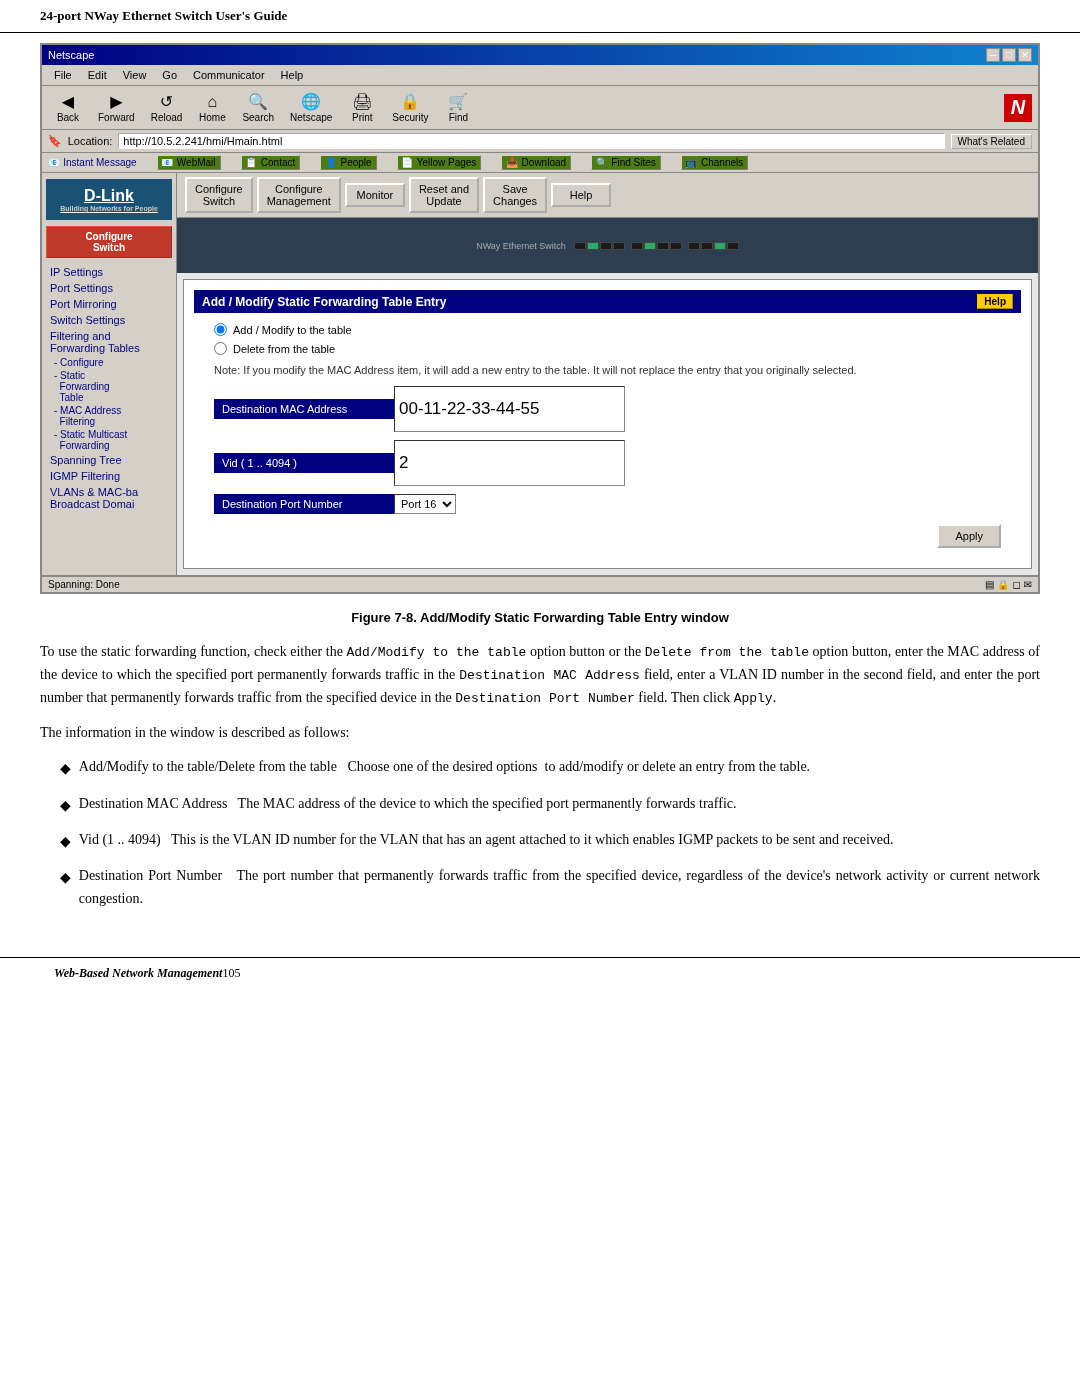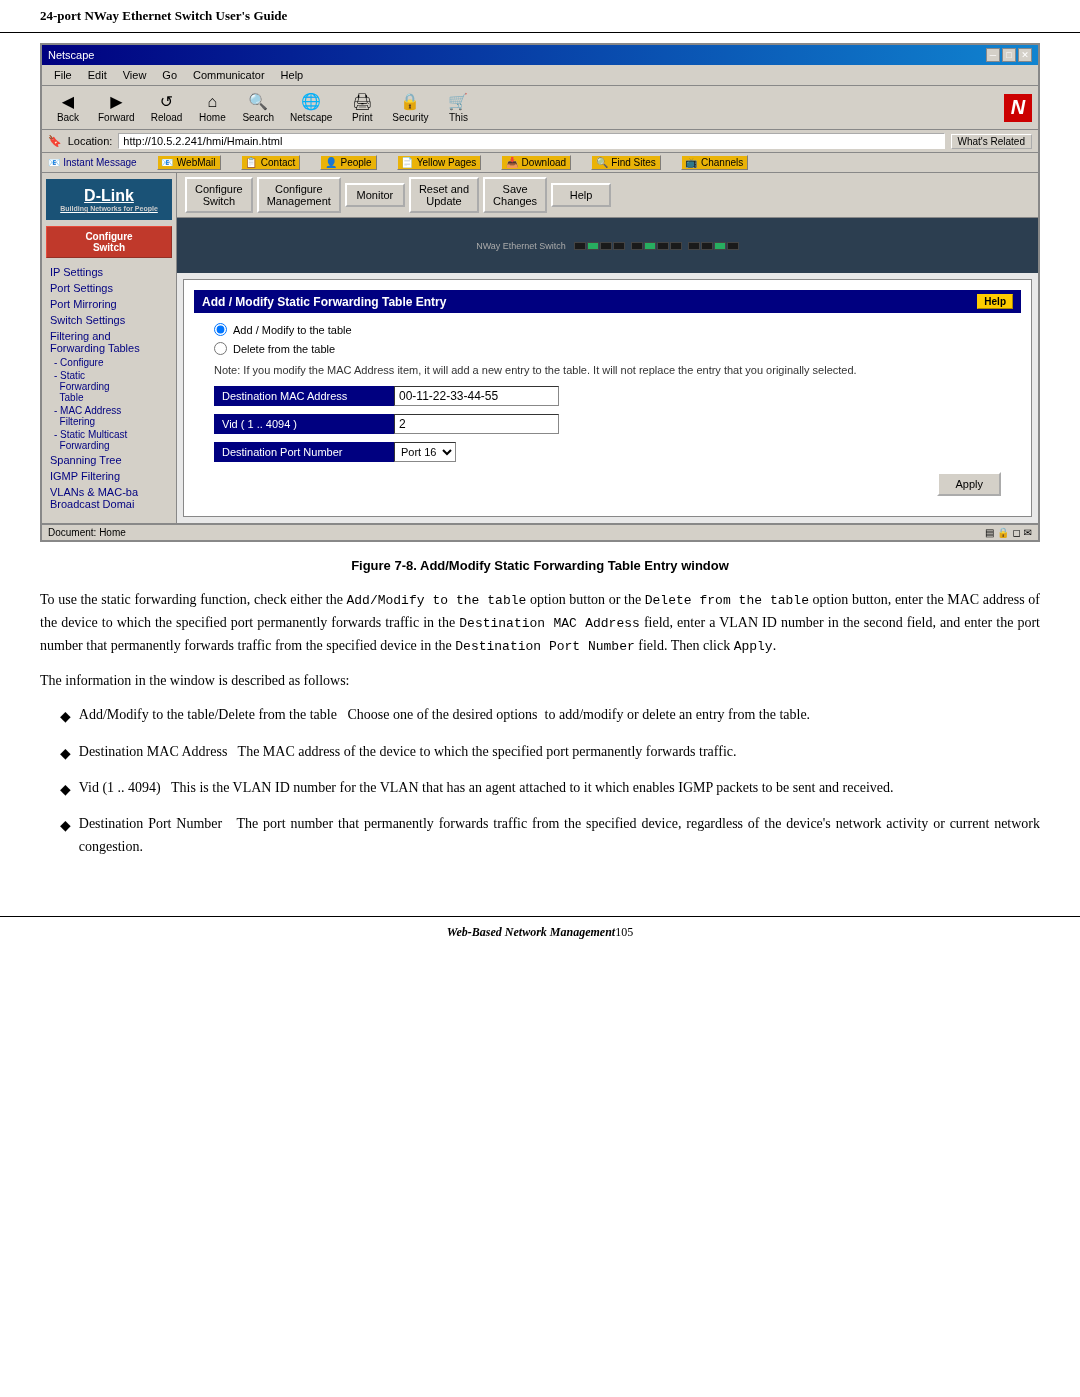--- a/index.html
+++ b/index.html
@@ -126,21 +126,21 @@
       display: flex;
       align-items: center;
       padding: 2px 6px;
       border-bottom: 1px solid #888;
       gap: 20px;
       font-size: 10px;
       flex-wrap: wrap;
     }
     .bookmark-btn {
       padding: 1px 4px;
-      background: #eab308;
+      background: #4d7c0f;
       border: 1px outset #d4d0c8;
       cursor: pointer;
       font-size: 10px;
     }
 
     
     .switch-interface {
       display: flex;
       background: #d4d0c8;
       border-bottom: 1px solid #888;
@@ -303,22 +303,22 @@
     .field-label {
       background: #000080;
       color: white;
       padding: 4px 8px;
       font-size: 11px;
       min-width: 180px;
       font-family: Arial, sans-serif;
     }
     .field-input {
       border: 1px inset #888;
-      padding: 2px 4px;
-      font-size: 12px;
+      padding: 12px 4px;
+      font-size: 17px;
       background: white;
       min-width: 120px;
       font-family: Arial, sans-serif;
     }
     .field-select {
       border: 1px inset #888;
       padding: 2px 2px;
       font-size: 11px;
       background: white;
       font-family: Arial, sans-serif;
@@ -386,24 +386,24 @@
     .bullet-diamond {
       margin-right: 8px;
       font-size: 14px;
       flex-shrink: 0;
       margin-top: 2px;
     }
 
     
     .page-footer {
       display: flex;
-      justify-content: center;
-      padding: 8px 28px;
+      justify-content: flex-start;
+      padding: 8px 54px;
       border-top: 1px solid #000;
-      margin-top: 26px;
+      margin-top: 15px;
     }
     .footer-left {
       font-size: 12px;
       font-style: italic;
       font-weight: bold;
     }
     .footer-right {
       font-size: 12px;
     }
   </style>
@@ -464,21 +464,21 @@
       <div class="toolbar-btn">
         <span class="toolbar-btn-icon">🖨</span>
         <span>Print</span>
       </div>
       <div class="toolbar-btn">
         <span class="toolbar-btn-icon">🔒</span>
         <span>Security</span>
       </div>
       <div class="toolbar-btn">
         <span class="toolbar-btn-icon">🛒</span>
-        <span>This</span>
+        <span>Find</span>
       </div>
       <div class="n-logo">N</div>
     </div>
 
     <div class="browser-locationbar">
       <span>🔖</span>
       <span>Location:</span>
       <input class="location-input" type="text" value="http://10.5.2.241/hmi/Hmain.html" style="">
       <button class="whats-related-btn">What's Related</button>
     </div>
@@ -604,21 +604,21 @@
 
           <div class="apply-row">
             <button class="apply-btn">Apply</button>
           </div>
         </div>
 
       </div>
     </div>
 
     <div class="browser-statusbar">
-      <span>Document: Home</span>
+      <span>Spanning: Done</span>
       <span>▤ 🔒 ◻ ✉</span>
     </div>
 
   </div>
 
   <div class="figure-caption">
     <span>Figure 7-8.  Add/Modify Static Forwarding Table Entry window</span>
   </div>
 
   <p class="body-text">

